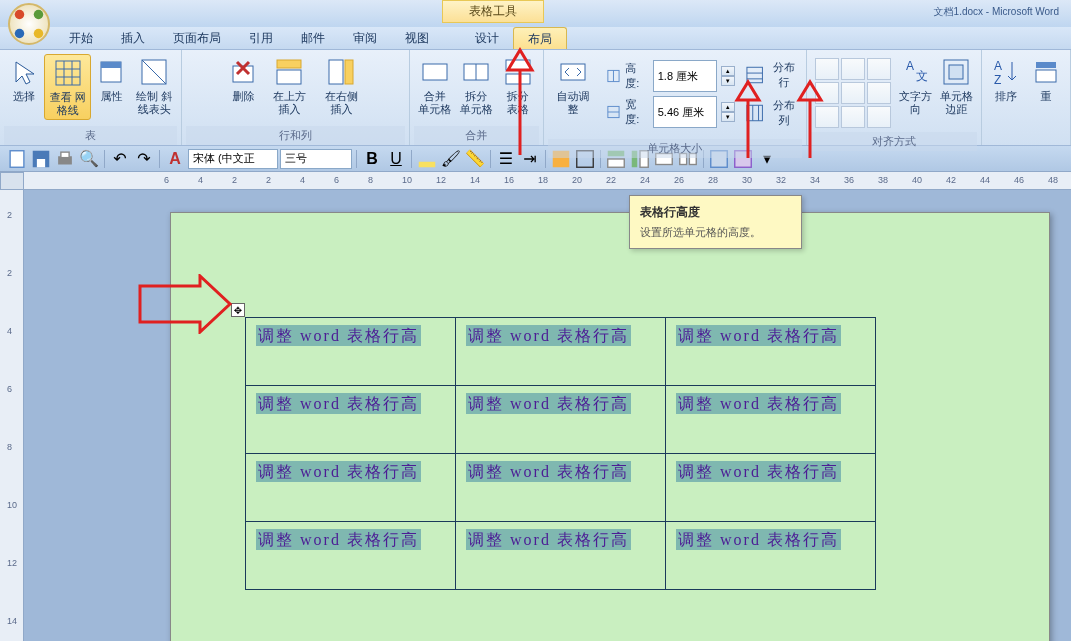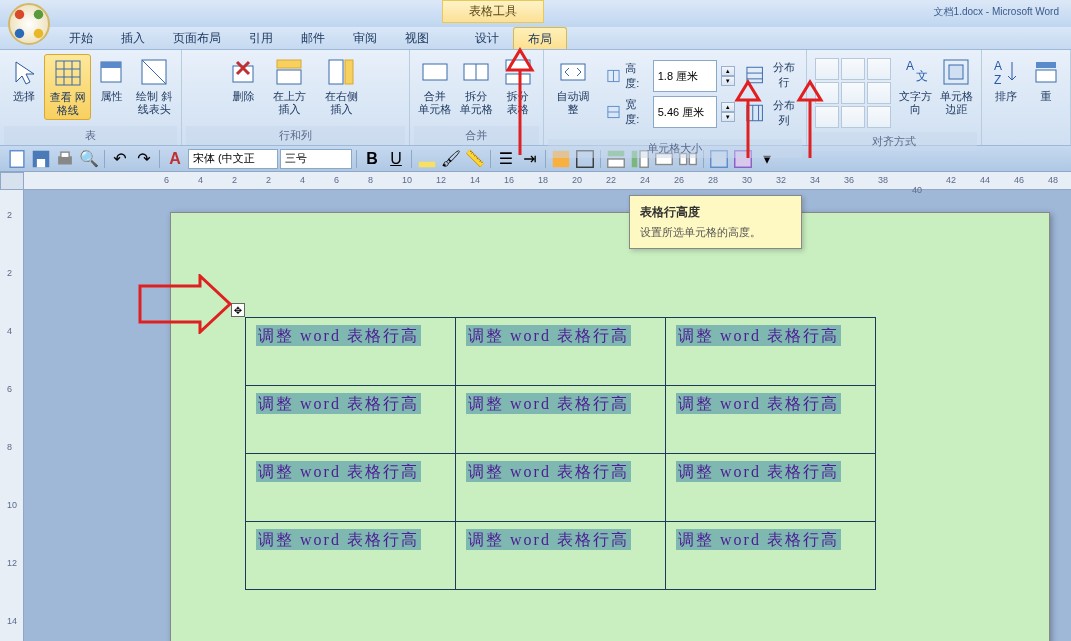--- a/index.html
+++ b/index.html
@@ -444,21 +444,21 @@
         <span class="hruler-mark" style="left: 548px;">20</span>
         <span class="hruler-mark" style="left: 582px;">22</span>
         <span class="hruler-mark" style="left: 616px;">24</span>
         <span class="hruler-mark" style="left: 650px;">26</span>
         <span class="hruler-mark" style="left: 684px;">28</span>
         <span class="hruler-mark" style="left: 718px;">30</span>
         <span class="hruler-mark" style="left: 752px;">32</span>
         <span class="hruler-mark" style="left: 786px;">34</span>
         <span class="hruler-mark" style="left: 820px;">36</span>
         <span class="hruler-mark" style="left: 854px;">38</span>
-        <span class="hruler-mark" style="left: 888px; margin-top: 10px;">40</span>
+        <span class="hruler-mark" style="left: 888px;">40</span>
         <span class="hruler-mark" style="left: 922px;">42</span>
         <span class="hruler-mark" style="left: 956px;">44</span>
         <span class="hruler-mark" style="left: 990px;">46</span>
         <span class="hruler-mark" style="left: 1024px;">48</span>
       </div>
   </div>
   <div class="vruler">
     <div id="vruler-marks">
         <span class="vruler-mark" style="top: 20px;">2</span>
         <span class="vruler-mark" style="top: 78px;">2</span>

